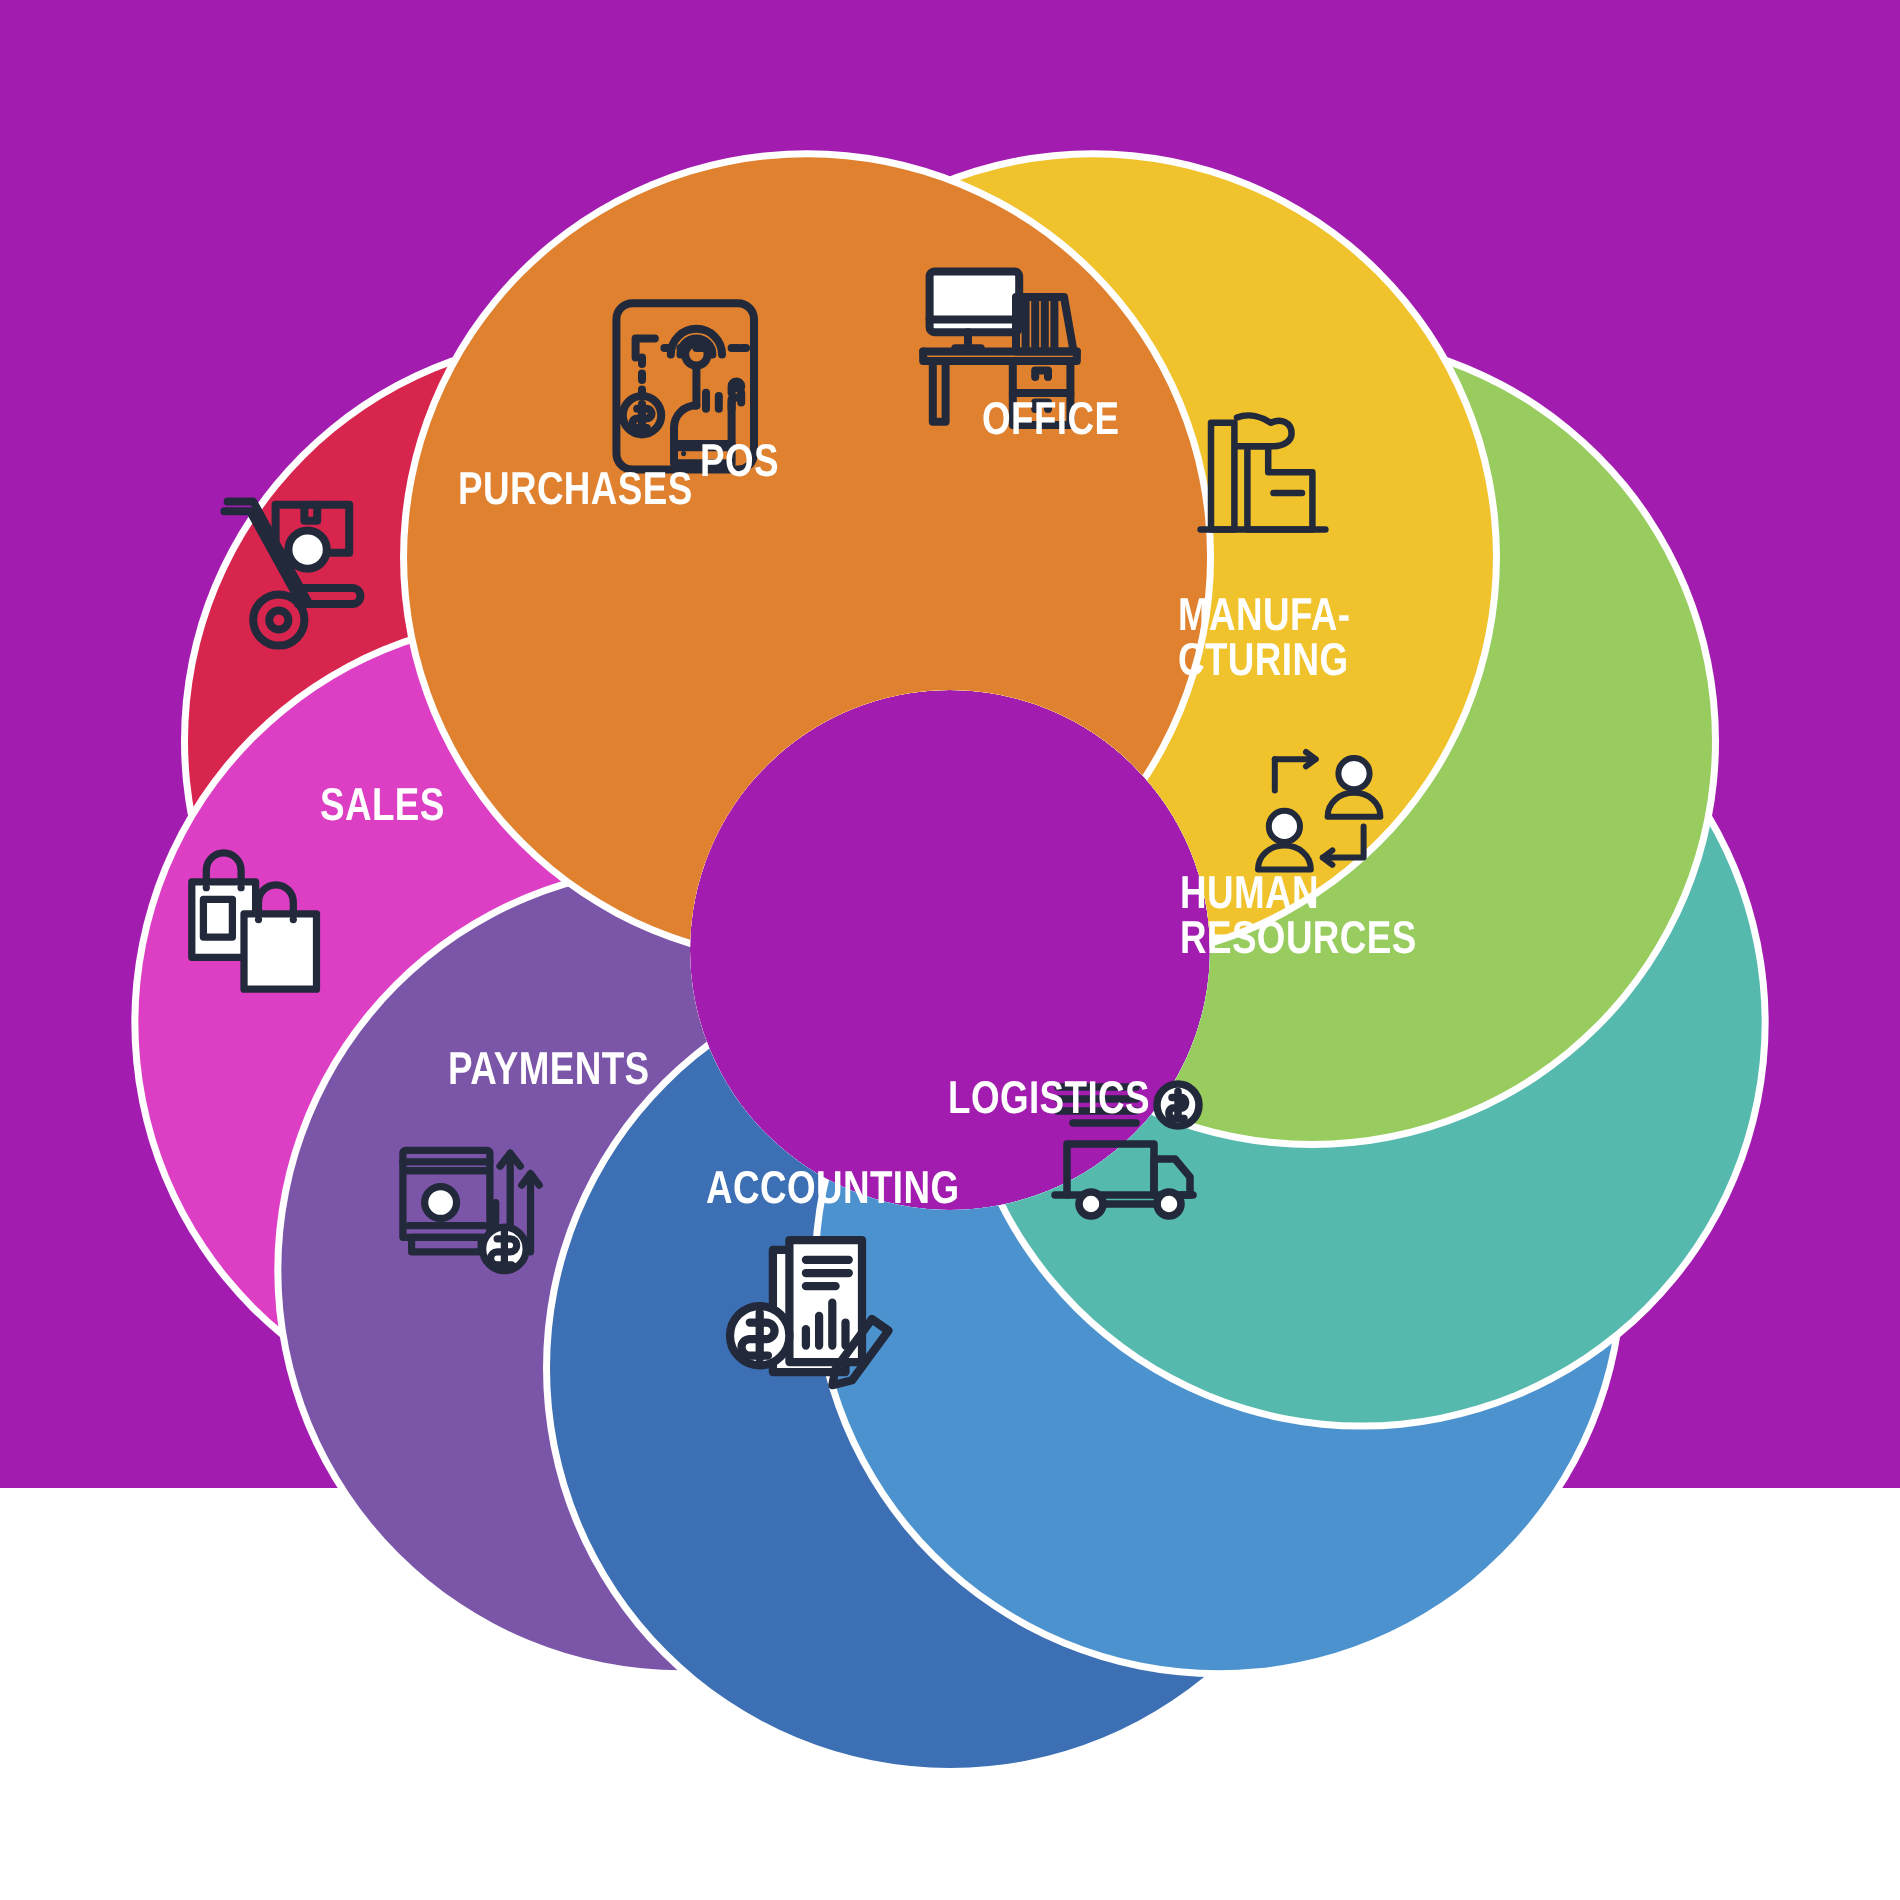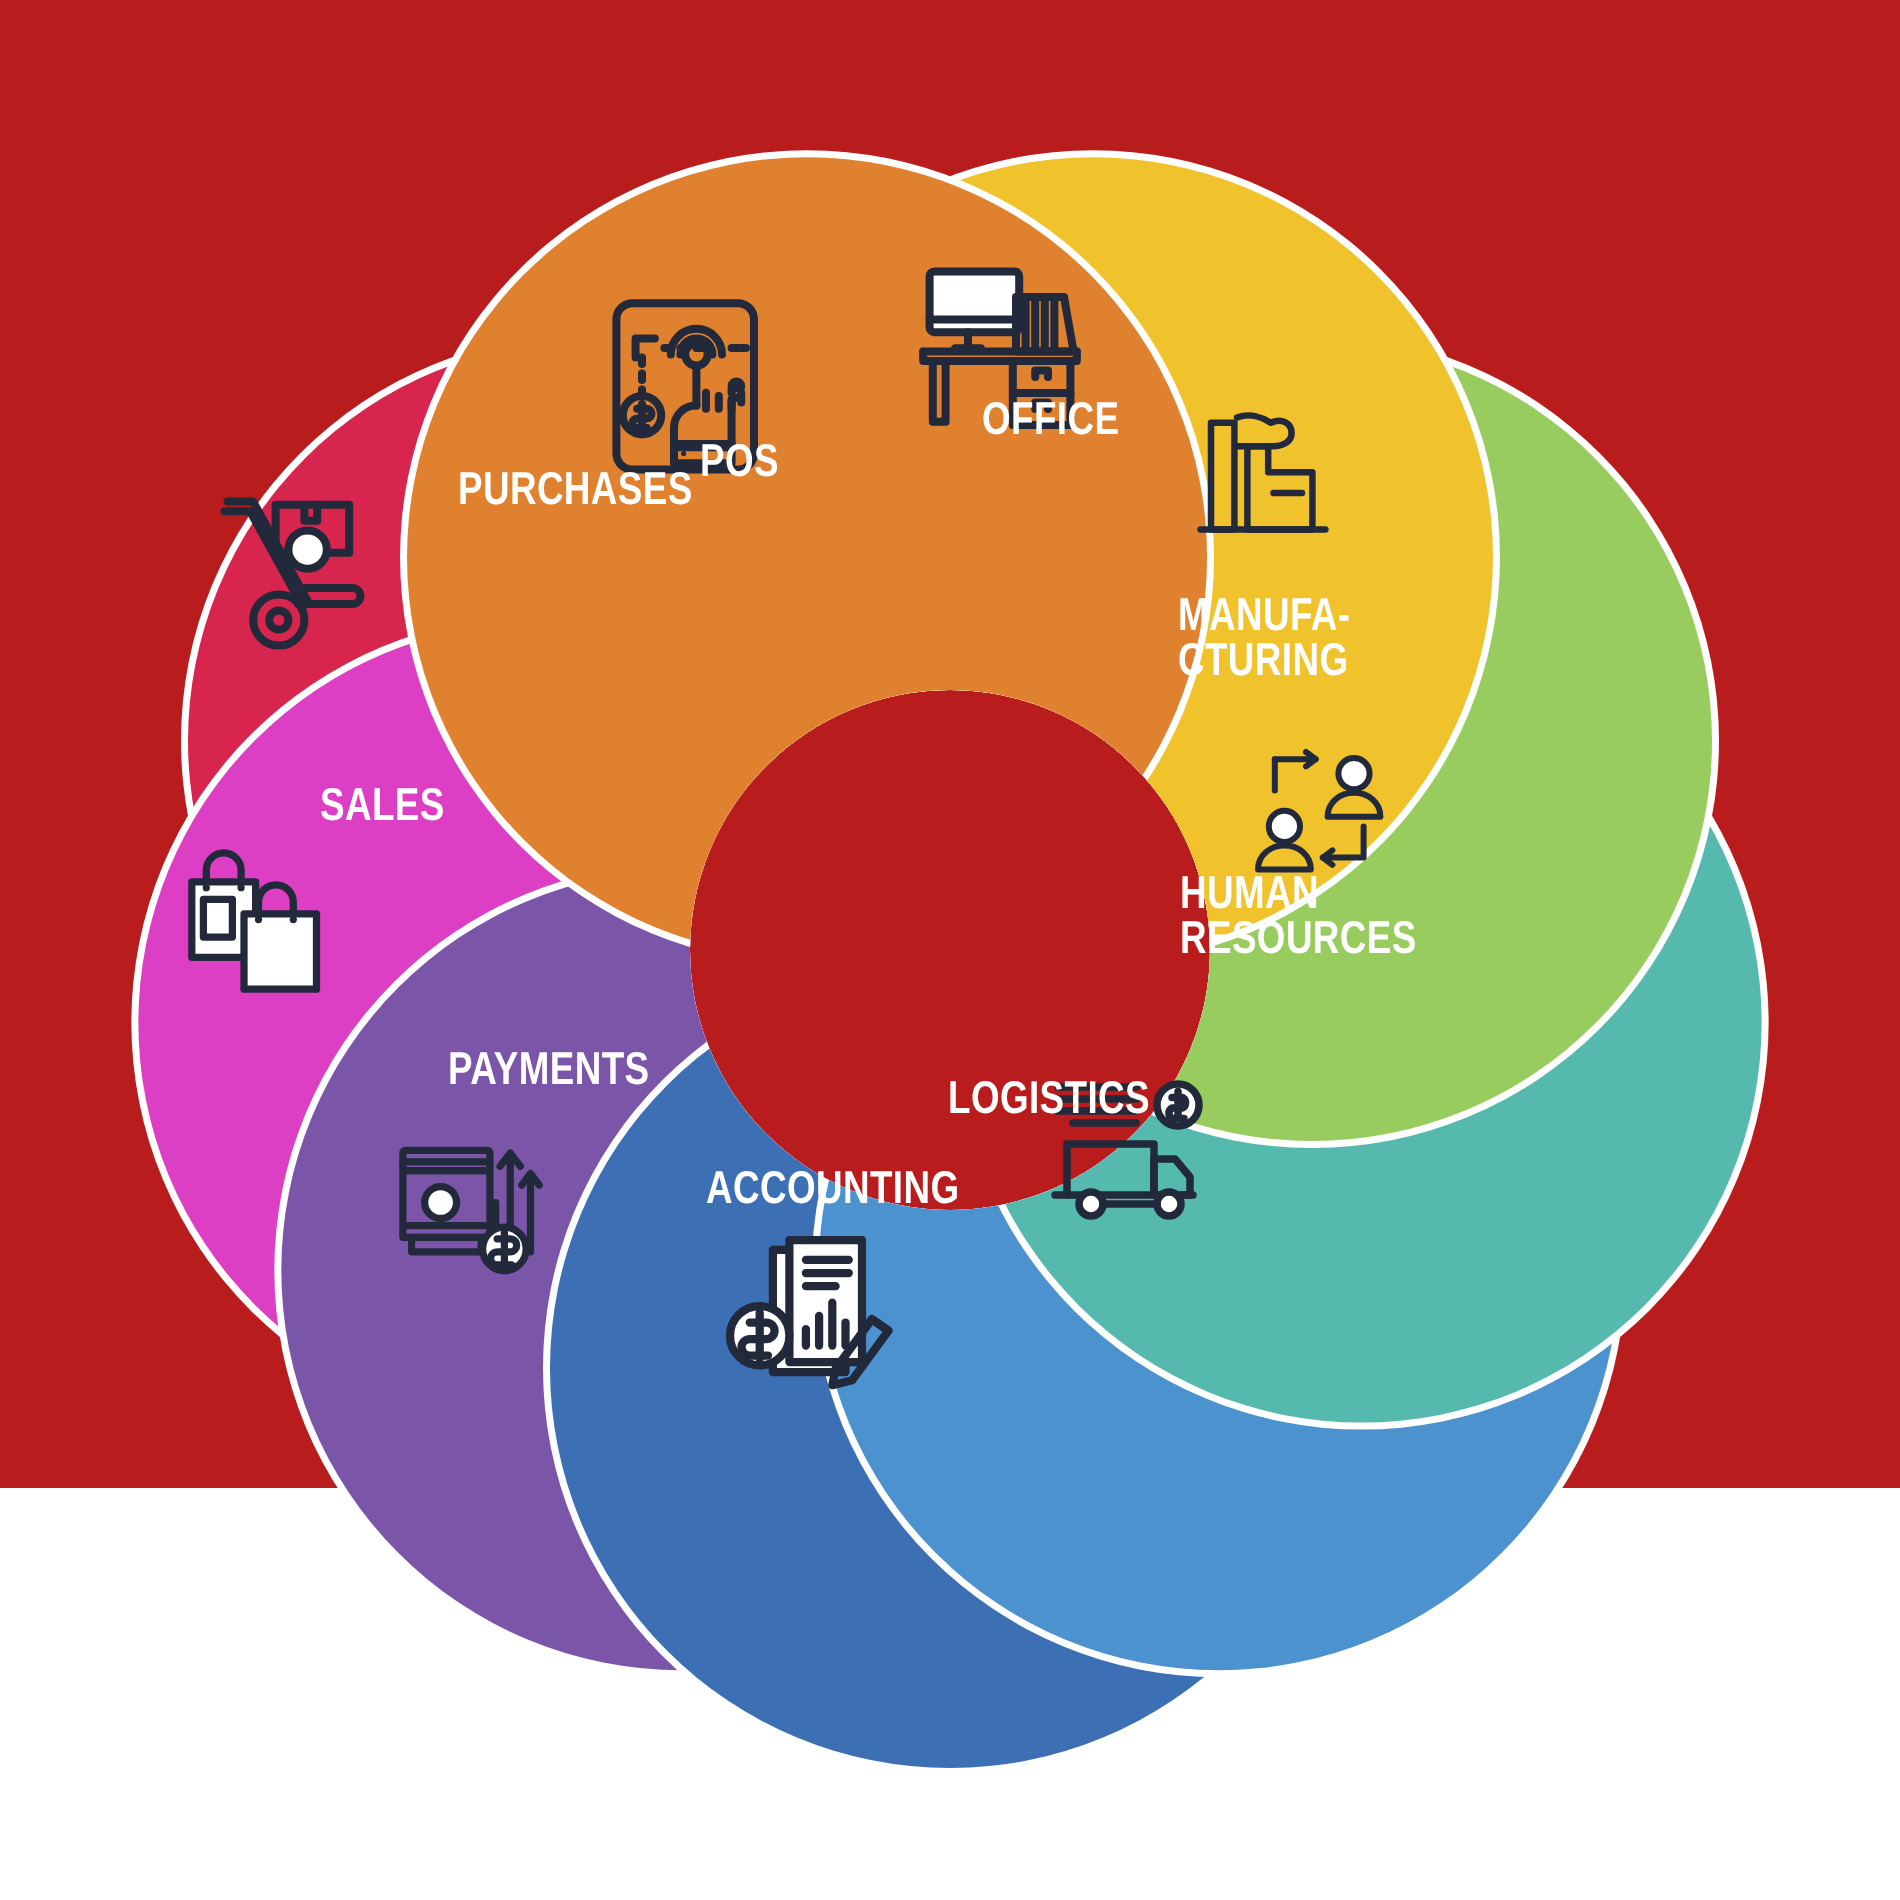--- a/index.html
+++ b/index.html
@@ -1,17 +1,17 @@
 <!DOCTYPE html>
 <html><head>
 <meta charset="utf-8">
 <style>
   html,body{margin:0;padding:0;background:#ffffff;}
   body{width:1900px;height:1900px;overflow:hidden;font-family:"Liberation Sans",sans-serif;}
-  #stage{position:relative;width:1900px;height:1488px;background:#b91c1c;}
+  #stage{position:relative;width:1900px;height:1488px;background:#a21caf;}
   #wheel{position:absolute;left:0;top:0;width:1900px;height:1900px;}
   .lbl{
     position:absolute;
     color:#ffffff;
     font-family:"Liberation Sans Narrow","Liberation Sans",sans-serif;
     font-weight:700;
     letter-spacing:0.5px;
     line-height:0.97;
     text-transform:uppercase;
     white-space:pre-line;

